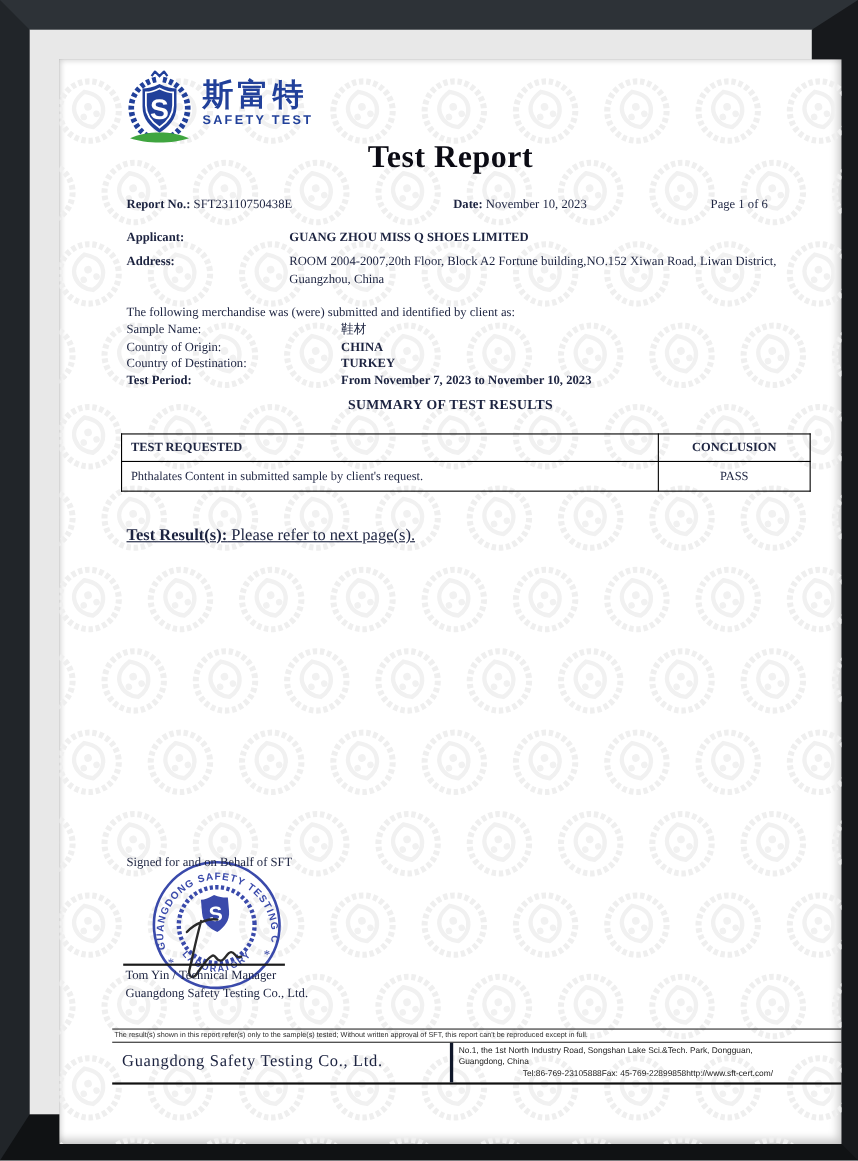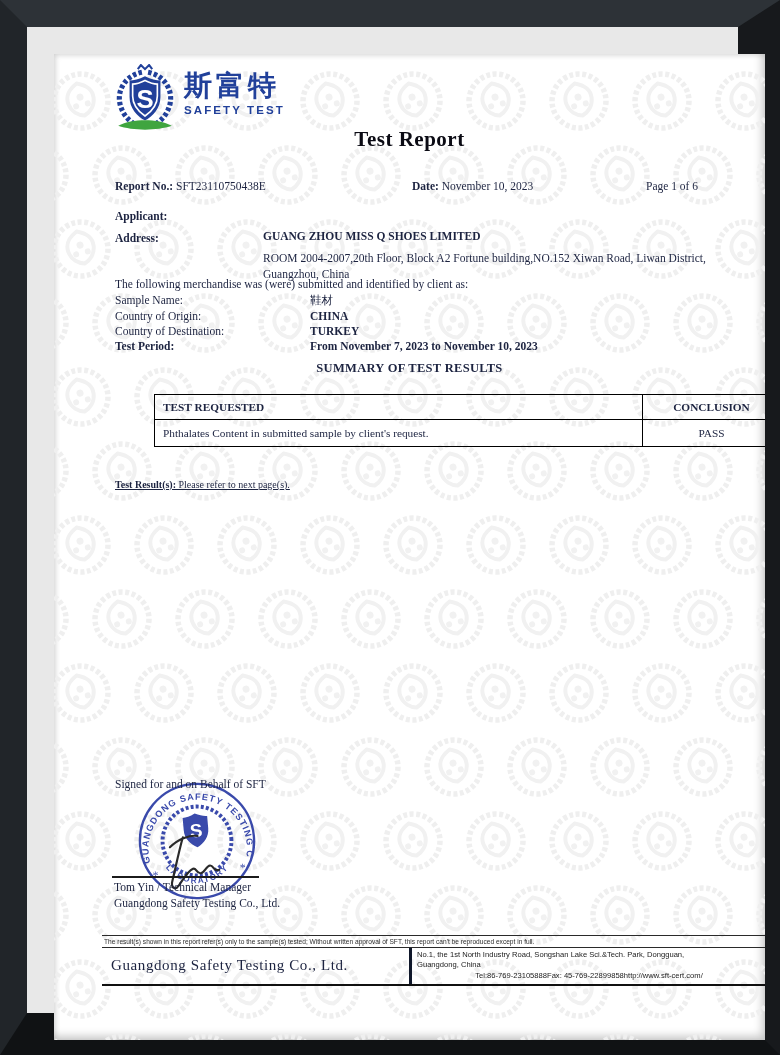--- a/index.html
+++ b/index.html
@@ -15,47 +15,47 @@
   .wm-layer { position:absolute; inset:0; z-index:1; overflow:hidden; }
   .wm { position:absolute; width:66px; height:66px; transform:rotate(-14deg); }
   .content { position:absolute; inset:0; z-index:2; }
 
   
   .logo-emblem { position:absolute; left:58px; top:10px; }
   .logo-text { position:absolute; left:130px; top:17px; font-family:"Liberation Sans","DejaVu Sans",sans-serif; color:#21409a; }
   .logo-cn { font-size:28px; font-weight:bold; letter-spacing:4px; line-height:30px; }
   .logo-en { font-size:11.5px; font-weight:bold; letter-spacing:2.1px; margin-top:3px; }
 
-  .doc-title { position:absolute; top:73px; left:0; right:0; text-align:center; font-size:21px; font-weight:bold; color:#0b0b14; letter-spacing:0.5px; }
+  .doc-title { position:absolute; top:73px; left:0; right:0; text-align:center; font-size:29px; font-weight:bold; color:#0b0b14; letter-spacing:0.5px; }
 
   .t { font-size:11.5px; line-height:16px; }
   b.lbl { font-weight:bold;text-align:center; }
 
   .meta-row { position:absolute; top:124px; left:61px; width:600px; height:16px; }
   .meta-date { position:absolute; left:297px; top:0; }
   .meta-page { position:absolute; left:531px; top:0; }
 
   .row-abs { position:absolute; left:61px; }
-  .val-col { position:absolute; left:148px; top:0; white-space:nowrap;margin-top:20px; }
+  .val-col { position:absolute; left:148px; top:0; white-space:nowrap; }
   .applicant-row { top:154px; width:640px; }
   .address-row { top:176px; width:640px; }
 
   .merch-intro { top:222px; }
   .sample-row { width:640px; }
   .sample-row .sval { position:absolute; left:195px; top:0; white-space:nowrap; }
 
   .summary-heading { position:absolute; top:307px; left:0; right:0; text-align:center; font-size:12.5px; font-weight:bold; letter-spacing:0.3px; }
 
-  table.results { position:absolute; left:56px; top:340px; width:627px; border-collapse:collapse;margin-left:44px; }
+  table.results { position:absolute; left:56px; top:340px; width:627px; border-collapse:collapse; }
   table.results th, table.results td { border:1px solid #000; font-size:11.3px; }
   table.results th { height:25px; text-align:left; padding-left:8px; font-weight:bold; }
   table.results th.c2, table.results td.c2 { width:138px; text-align:center; padding-left:0; }
   table.results td { height:27px; padding-left:8px; font-weight:normal; }
 
-  .result-note { position:absolute; left:61px; top:425px; font-size:10px; text-decoration:underline; }
+  .result-note { position:absolute; left:61px; top:425px; font-size:15px; text-decoration:underline; }
 
   .sig-block { position:absolute; left:58px; top:722px; width:280px; height:150px; }
   .signed-text { position:absolute; left:3px; top:0; z-index:3; font-size:11.5px; }
   .stamp { position:absolute; left:24px; top:4px; width:122px; height:122px; z-index:1; opacity:.94; transform:rotate(-5deg); }
   .sig-line { position:absolute; left:0; top:100px; width:147px; border-top:2px solid #1b1b1b; z-index:2; }
   .signer { position:absolute; left:2px; top:103px; z-index:3; font-size:11.5px; }
   .sig-company { position:absolute; left:2px; top:119px; z-index:3; font-size:11.5px; }
 
   .footer { position:absolute; left:48px; top:881px; width:664px; font-family:"Liberation Sans","DejaVu Sans",sans-serif; }
   .f-disclaimer { border-top:1px solid #2a2a2a; border-bottom:1px solid #2a2a2a; border-right:1px solid #2a2a2a;

